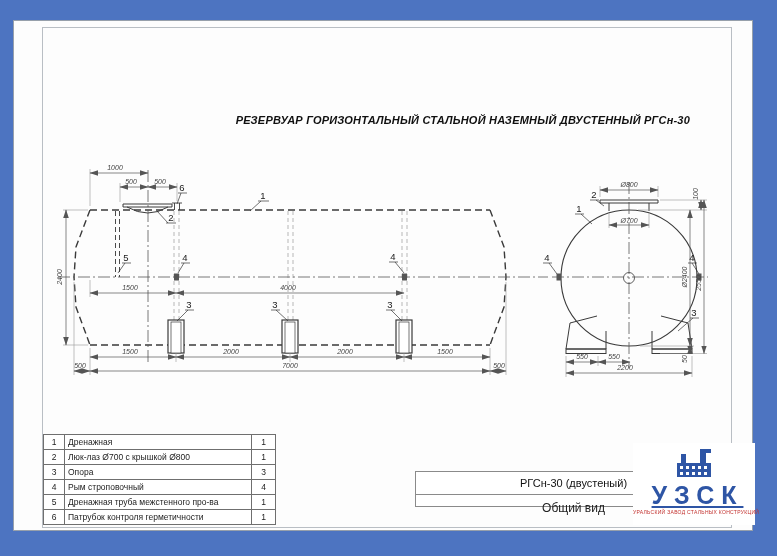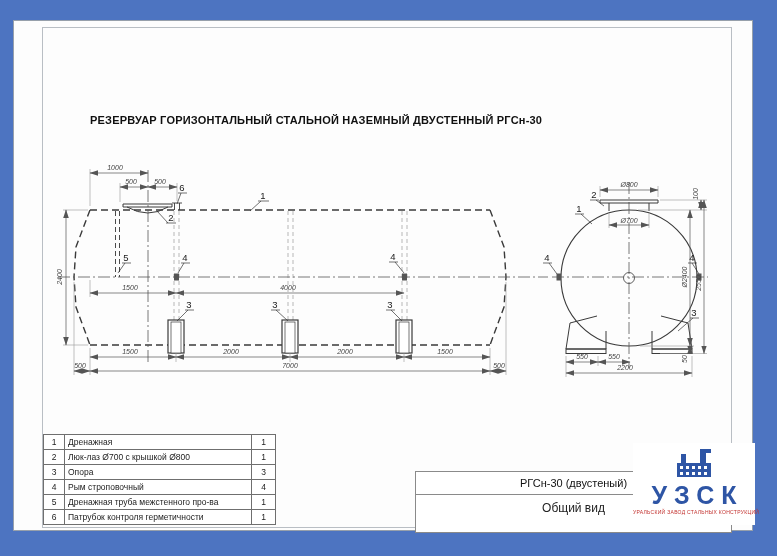--- a/index.html
+++ b/index.html
@@ -11,56 +11,57 @@
   .sheet{
     position:absolute;left:13px;top:20px;width:740px;height:511px;
     background:#fdfdfd;border:1px solid #97a0ab;box-sizing:border-box;
   }
   .frame{
     position:absolute;left:42px;top:27px;width:690px;height:501px;
     border:1px solid #b9bec4;box-sizing:border-box;
   }
   .doc-title{
     position:absolute;left:90px;top:114px;width:600px;
-    text-align:left;font-size:11px;font-weight:bold;color:#101010;
+    text-align:right;font-size:11px;font-weight:bold;color:#101010;
     letter-spacing:0.2px;
+    font-style:italic;
   }
   svg.draw{position:absolute;left:0;top:0;z-index:2;}
   .dimtxt{font-size:7px;font-style:italic;fill:#444;font-family:"Liberation Sans",sans-serif;}
   .callout{font-size:9.5px;fill:#1a1a1a;font-family:"Liberation Sans",sans-serif;}
   .parts{
     position:absolute;left:43px;top:434px;z-index:3;
     border-collapse:collapse;table-layout:fixed;
     font-size:8.5px;color:#1c1c1c;background:#fff;
   }
   .parts td{
     border:1px solid #6f6f6f;height:14px;padding:0 3px;
     overflow:hidden;white-space:nowrap;
   }
   .parts td.c-num{width:14px;text-align:center;}
   .parts td.c-name{width:180px;text-align:left;}
   .parts td.c-qty{width:17px;text-align:center;}
   .tblock{
-    position:absolute;left:415px;top:471px;width:317px;height:62px;z-index:3;
+    position:absolute;left:415px;top:471px;width:317px;height:36px;z-index:3;
     border:1px solid #8a8a8a;box-sizing:border-box;background:#fff;
   }
   .tblock .r1{
     height:22px;line-height:22px;border-bottom:1px solid #8a8a8a;
     text-align:center;font-size:11px;color:#111;
   }
   .tblock .r2{
     height:26px;line-height:26px;text-align:center;font-size:12px;color:#222;
   }
   .logo{
     position:absolute;left:633px;top:443px;width:122px;height:82px;z-index:5;
     background:#fff;text-align:center;
   }
   .logo .abbr{
     font-weight:800;font-size:25px;line-height:25px;color:#2e55a5;
-    letter-spacing:7px;padding-left:7px;margin-top:1px;
+    letter-spacing:7px;padding-left:7px;margin-top:1px;text-decoration:underline;
   }
   .logo .tag{
     font-size:5px;letter-spacing:0.3px;color:#c2302d;margin-top:1px;
     white-space:nowrap;
   }
   .logo .icon{margin-top:5px;}
 </style>
 </head>
 <body>
 

